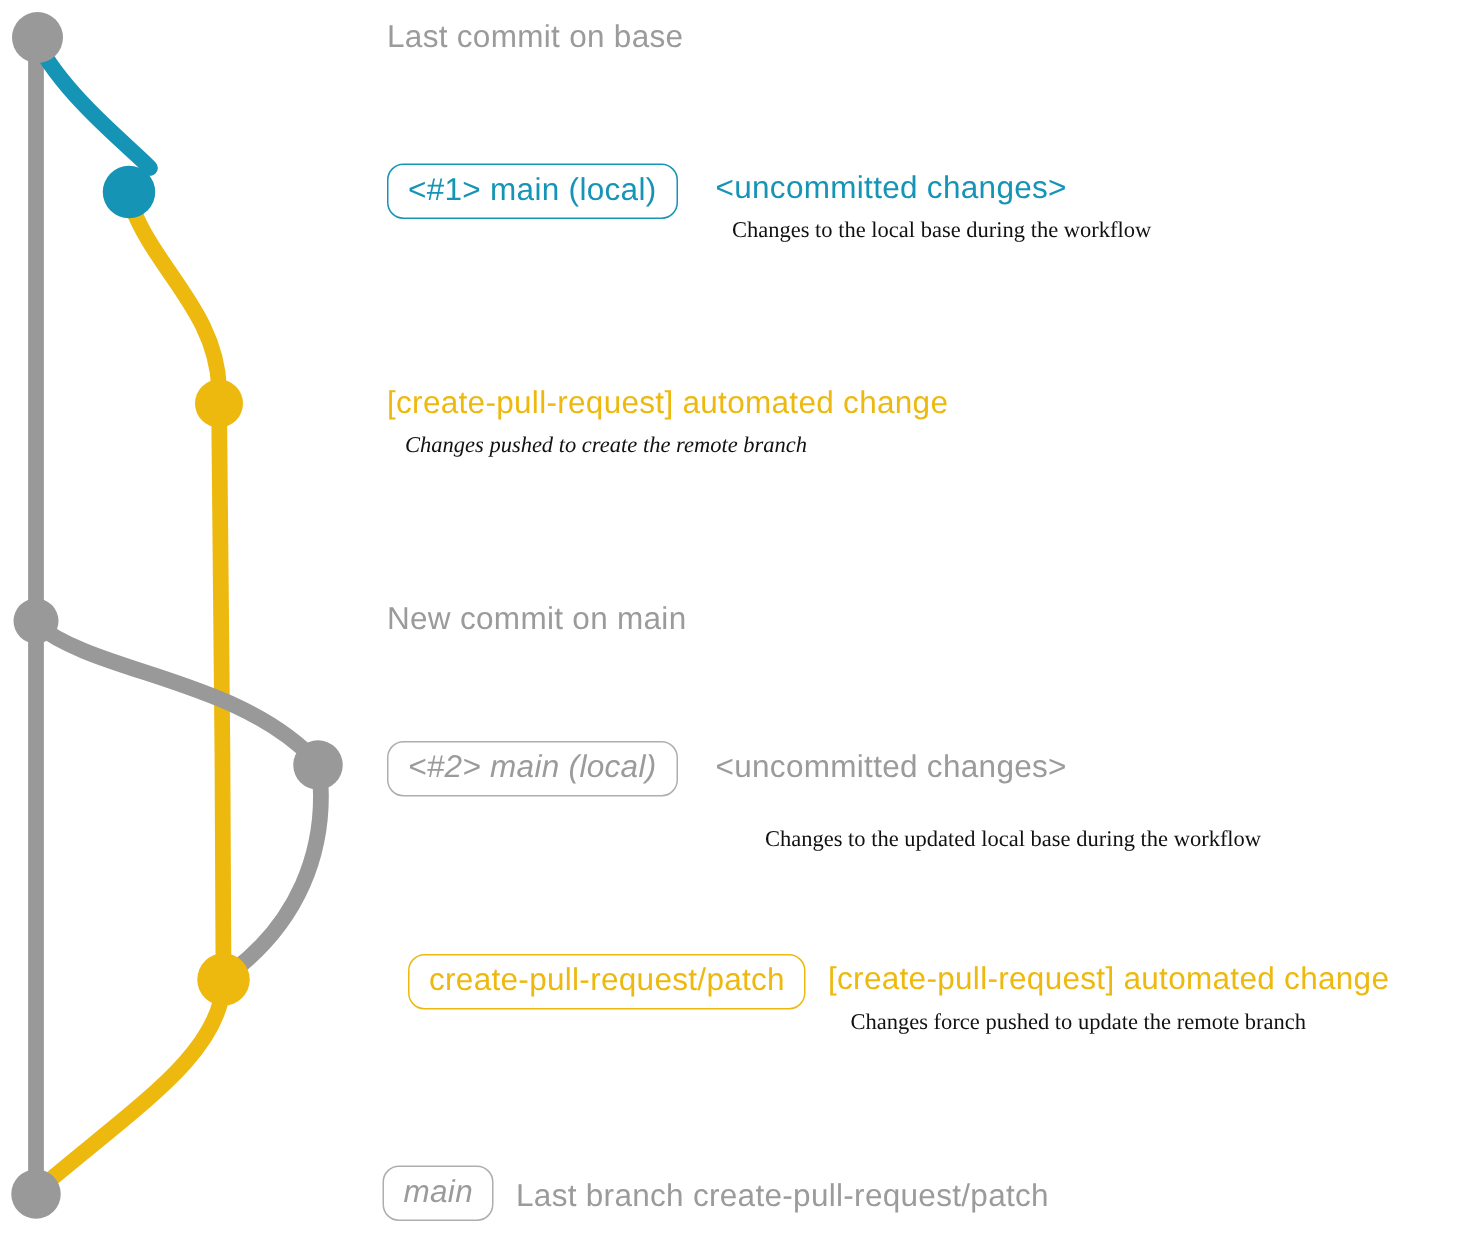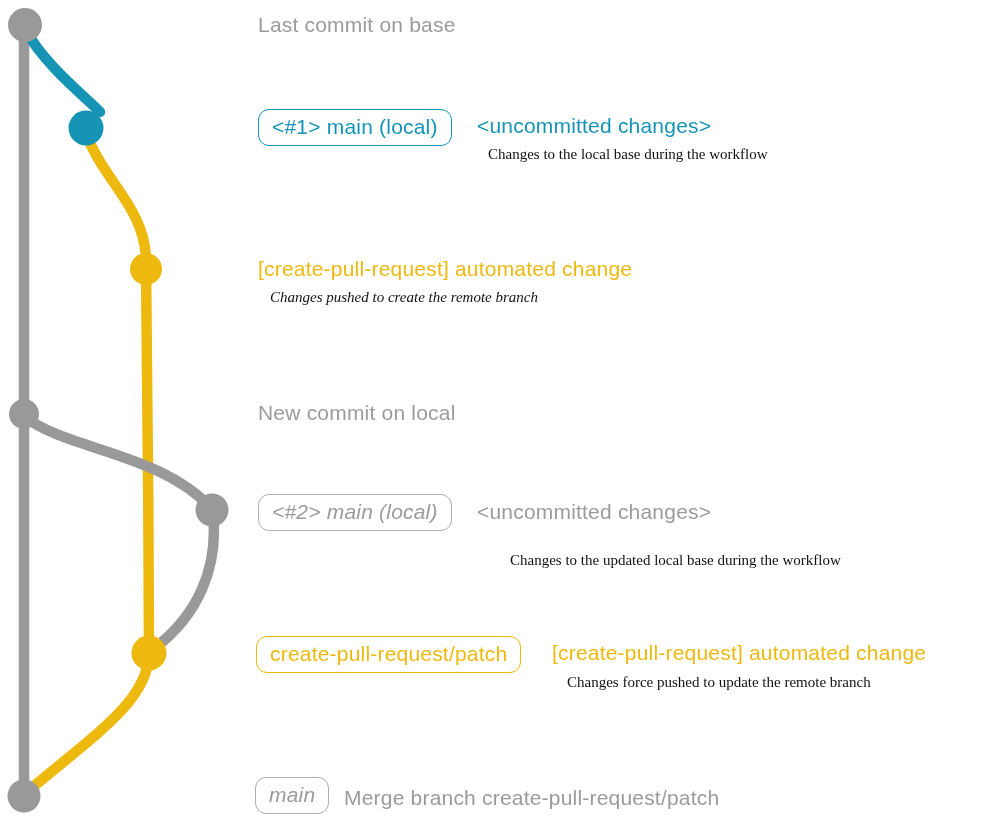--- a/index.html
+++ b/index.html
@@ -73,26 +73,26 @@
 
   <div class="lbl t-gray" style="left:258px; top:13px;">Last commit on base</div>
 
   <div class="badge b-blue" style="left:258px; top:109px;">&lt;#1&gt; main (local)</div>
   <div class="lbl t-blue" style="left:477px; top:114px;">&lt;uncommitted changes&gt;</div>
   <div class="note" style="left:488px; top:146px;">Changes to the local base during the workflow</div>
 
   <div class="lbl t-yellow" style="left:258px; top:257px;">[create-pull-request] automated change</div>
   <div class="note" style="left:270px; top:289px;font-style:italic;">Changes pushed to create the remote branch</div>
 
-  <div class="lbl t-gray" style="left:258px; top:401px;">New commit on local</div>
+  <div class="lbl t-gray" style="left:258px; top:401px;">New commit on main</div>
 
   <div class="badge b-gray" style="left:258px; top:494px;">&lt;#2&gt; main (local)</div>
   <div class="lbl t-gray" style="left:477px; top:500px;">&lt;uncommitted changes&gt;</div>
   <div class="note" style="left:488px; top:552px;margin-left:22px;">Changes to the updated local base during the workflow</div>
 
-  <div class="badge b-yellow" style="left:256px; top:636px;">create-pull-request/patch</div>
+  <div class="badge b-yellow" style="left:272px; top:636px;">create-pull-request/patch</div>
   <div class="lbl t-yellow" style="left:552px; top:641px;">[create-pull-request] automated change</div>
   <div class="note" style="left:567px; top:674px;">Changes force pushed to update the remote branch</div>
 
   <div class="badge b-gray" style="left:255px; top:777px;">main</div>
-  <div class="lbl t-gray" style="left:344px; top:786px;">Merge branch create-pull-request/patch</div>
+  <div class="lbl t-gray" style="left:344px; top:786px;">Last branch create-pull-request/patch</div>
 
 </div>
 
 </body></html>

